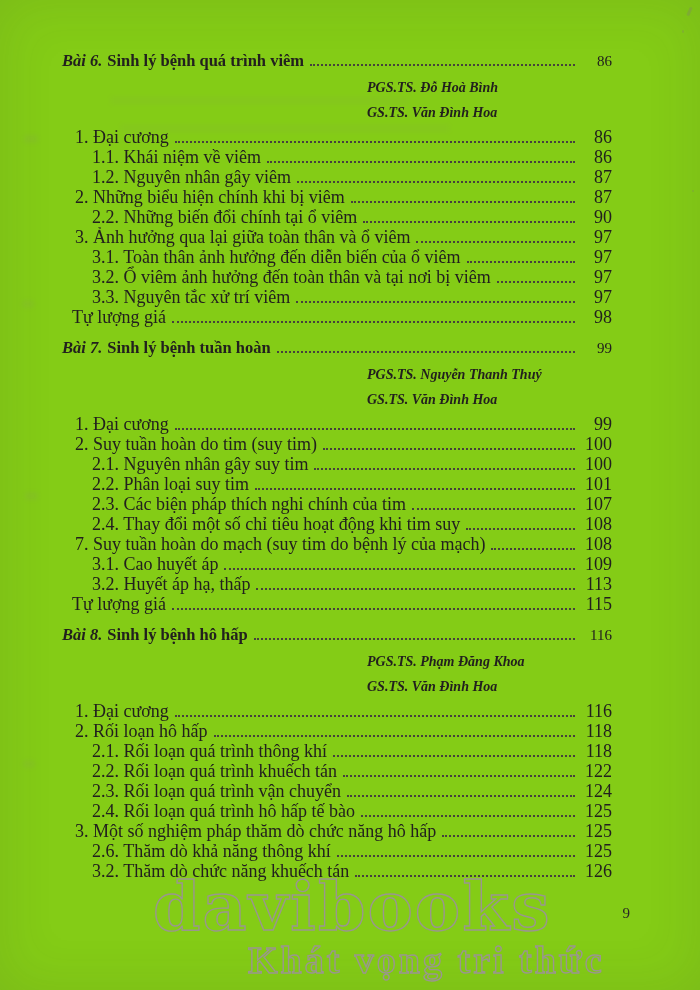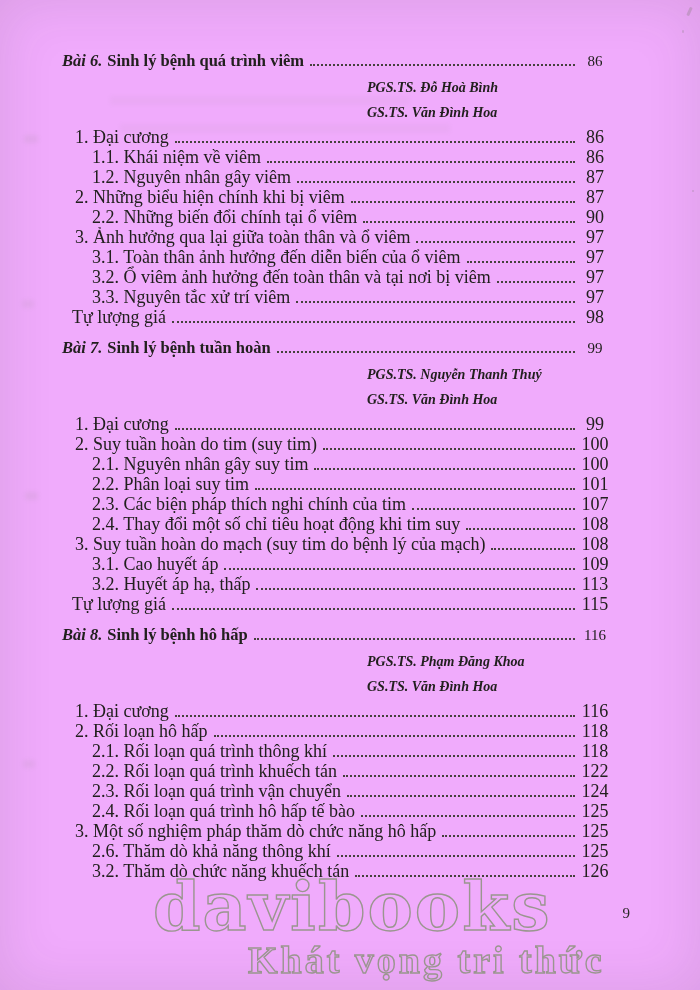--- a/index.html
+++ b/index.html
@@ -1,31 +1,31 @@
 <!DOCTYPE html>
 <html><head>
 <meta charset="utf-8">
 <style>
   html,body{margin:0;padding:0;}
   body{width:700px;height:990px;overflow:hidden;background:#e9e7e3;}
   .page{
     position:relative;width:700px;height:990px;
-    background:#f0abfc;
+    background:#84cc16;
     box-shadow:inset 0 0 55px rgba(60,55,50,.12);
     font-family:"Liberation Serif", serif;
     color:#22201e;
   }
   .content{position:absolute;left:62px;top:50px;width:550px;}
 
   .section{margin-bottom:10px;}
 
   .row{display:flex;align-items:baseline;line-height:20px;font-size:18px;}
   .row .label{white-space:nowrap;}
   .leader{flex:1 1 auto;min-width:18px;border-bottom:2px dotted #45413c;margin:0 3px 3px 6px;}
-  .pageref{min-width:34px;text-align:center;white-space:nowrap;font-family:Liberation Serif, serif;}
+  .pageref{min-width:34px;text-align:right;white-space:nowrap;font-family:Liberation Serif, serif;}
 
   .heading{font-size:16.5px;line-height:22px;}
   .heading .pageref{font-size:15px;}
   .hlabel{font-weight:bold;font-style:italic;}
   .htitle{font-weight:bold;margin-left:5px;}
 
   .authors{padding-left:305px;margin:3px 0 2px;}
   .author{font-size:14px;font-weight:bold;font-style:italic;line-height:25px;white-space:nowrap;}
 
   .indent-0{padding-left:10px;}
@@ -161,21 +161,21 @@
     <span class="label">2.3. Các biện pháp thích nghi chính của tim</span>
     <span class="leader"></span>
     <span class="pageref">107</span>
   </div>
           <div class="row indent-2">
     <span class="label">2.4. Thay đổi một số chỉ tiêu hoạt động khi tim suy</span>
     <span class="leader"></span>
     <span class="pageref">108</span>
   </div>
           <div class="row indent-1">
-    <span class="label">3. Suy tuần hoàn do mạch (suy tim do bệnh lý của mạch)</span>
+    <span class="label">7. Suy tuần hoàn do mạch (suy tim do bệnh lý của mạch)</span>
     <span class="leader"></span>
     <span class="pageref">108</span>
   </div>
           <div class="row indent-2">
     <span class="label">3.1. Cao huyết áp</span>
     <span class="leader"></span>
     <span class="pageref">109</span>
   </div>
           <div class="row indent-2">
     <span class="label">3.2. Huyết áp hạ, thấp</span>

